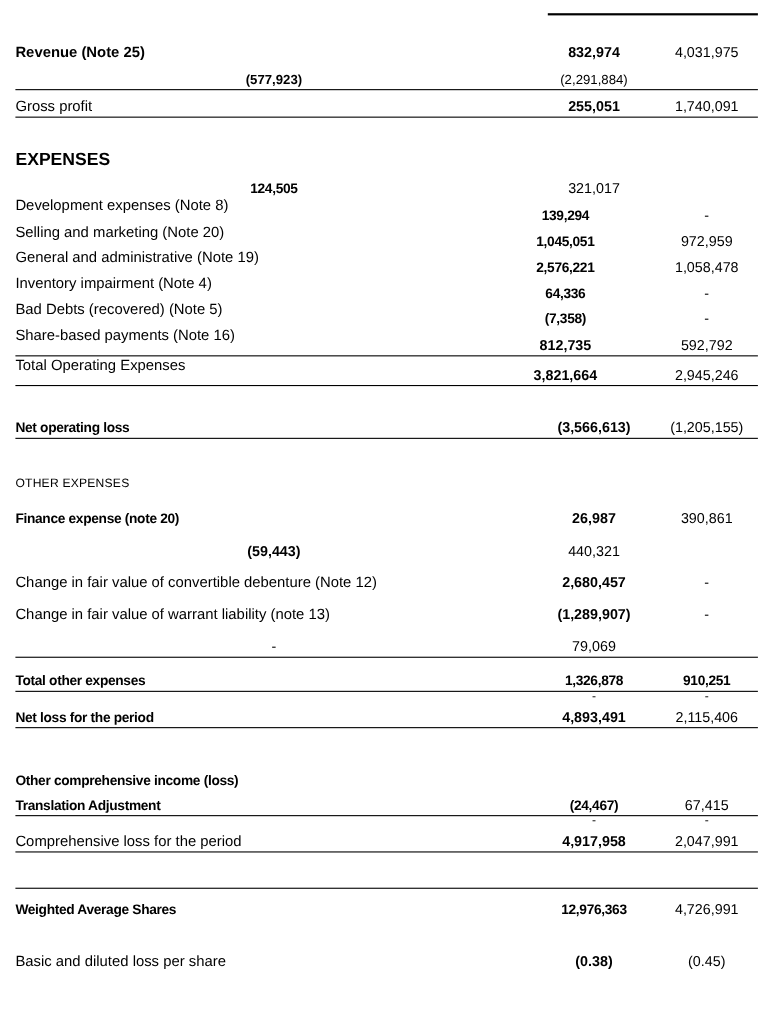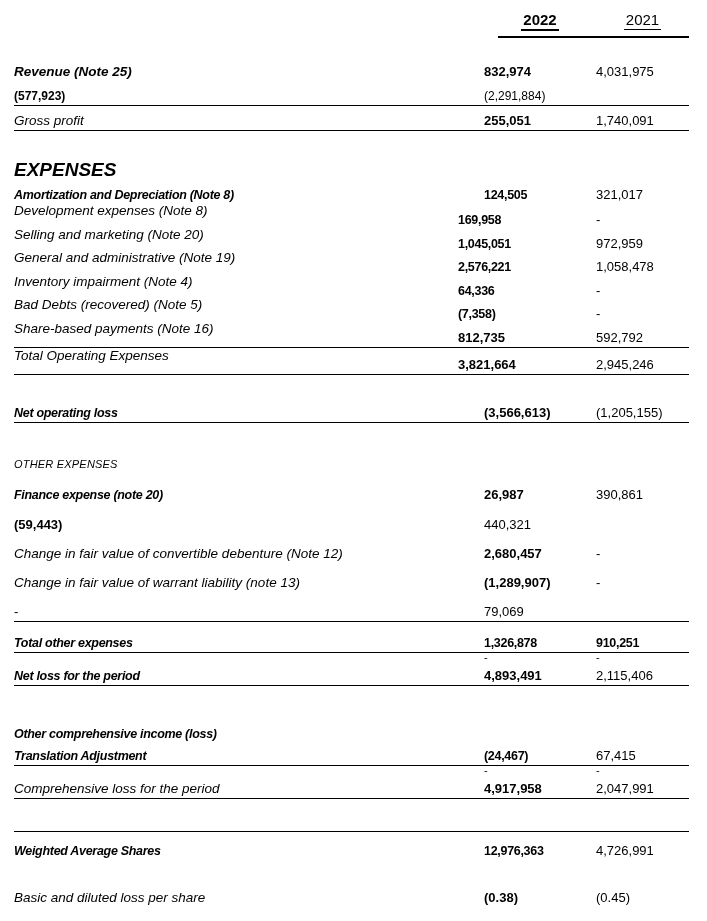--- a/index.html
+++ b/index.html
@@ -3,35 +3,35 @@
 <meta charset="utf-8">
 <style>
   html,body{margin:0;padding:0;background:#fff;color:#000;}
   body{width:707px;height:921px;overflow:hidden;
        font-family:"Liberation Sans","DejaVu Sans",sans-serif;}
   .sheet{box-sizing:border-box;width:707px;height:921px;padding:4px 18px 0 14px;}
 
   
   .r{display:grid;grid-template-columns:1fr 112px 93px;align-items:baseline;
      line-height:16px;min-height:15px;}
-  .lab{font-size:13.5px;font-style:italic;}
-  .val{text-align:left;font-size:13px;}
+  .lab{font-size:13.5px;}
+  .val{text-align:center;font-size:13px;}
 
   
   .head{align-items:end;height:24px;}
   .head .val{text-align:center;font-size:15px;}
   .u2022{font-weight:700;border-bottom:2px solid #000;padding:0 2px 1px 2px;}
   .u2021{border-bottom:1px solid #000;padding:0 2px 1px 2px;}
   .colrule-row{margin-top:8px;height:2px;}
   .colrule{grid-column:2/4;border-top:2px solid #000;margin-left:14px;}
 
   
   .lb-b{font-weight:700;}
   .lb-bs{font-weight:700;font-size:12.5px;letter-spacing:-0.3px;}
-  .lb-big{font-weight:700;font-size:19px;}
+  .lb-big{font-weight:700;font-size:16px;}
   .lb-caps{font-size:11px;letter-spacing:0.2px;}
 
   
   .v-b{font-weight:700;}
   .v-sm{font-size:12px;}
   .v-bsm{font-size:12.5px;letter-spacing:-0.3px;}
 
   
   .u{border-bottom:1.5px solid #000;padding-bottom:2px;}
 
@@ -67,29 +67,20 @@
   [data-key="comprehensive"]{height:15px;}
   [data-key="rule-standalone"]{margin-top:32px;}
   [data-key="weighted"]{margin-top:11px;height:14px;}
   [data-key="eps"]{margin-top:32px;height:15px;}
 </style>
 </head>
 <body>
 
 <div class="sheet">
 
-  <div class="r head">
-    <div class="lab"></div>
-    <div class="val">
-      <span class="u2022">2022</span>
-    </div>
-    <div class="val">
-      <span class="u2021">2021</span>
-    </div>
-  </div>
 
   <div class="r colrule-row">
     <div class="colrule"></div>
   </div>
 
   <div id="rows">
       <div data-key="revenue" class="r ">
         <div class="lab lb-b">Revenue (Note 25)</div>
         <div class="val v-b">832,974</div>
         <div class="val">4,031,975</div>
@@ -100,27 +91,26 @@
       </div>
       <div data-key="gross-profit" class="r u">
         <div class="lab">Gross profit</div>
         <div class="val v-b">255,051</div>
         <div class="val">1,740,091</div>
       </div>
       <div data-key="expenses-header" class="r  section">
         <div class="lab lb-big">EXPENSES</div>
       </div>
       <div data-key="amortization" class="r ">
-        <div class="lab lb-bs">Amortization and Depreciation (Note 8)</div>
         <div class="val v-b v-bsm">124,505</div>
         <div class="val">321,017</div>
       </div>
       <div data-key="development" class="r tall offset">
         <div class="lab">Development expenses (Note 8)</div>
-        <div class="val v-b v-bsm">169,958</div>
+        <div class="val v-b v-bsm">139,294</div>
         <div class="val">-</div>
       </div>
       <div data-key="selling" class="r tall offset">
         <div class="lab">Selling and marketing (Note 20)</div>
         <div class="val v-b v-bsm">1,045,051</div>
         <div class="val">972,959</div>
       </div>
       <div data-key="general" class="r tall offset">
         <div class="lab">General and administrative (Note 19)</div>
         <div class="val v-b v-bsm">2,576,221</div>

